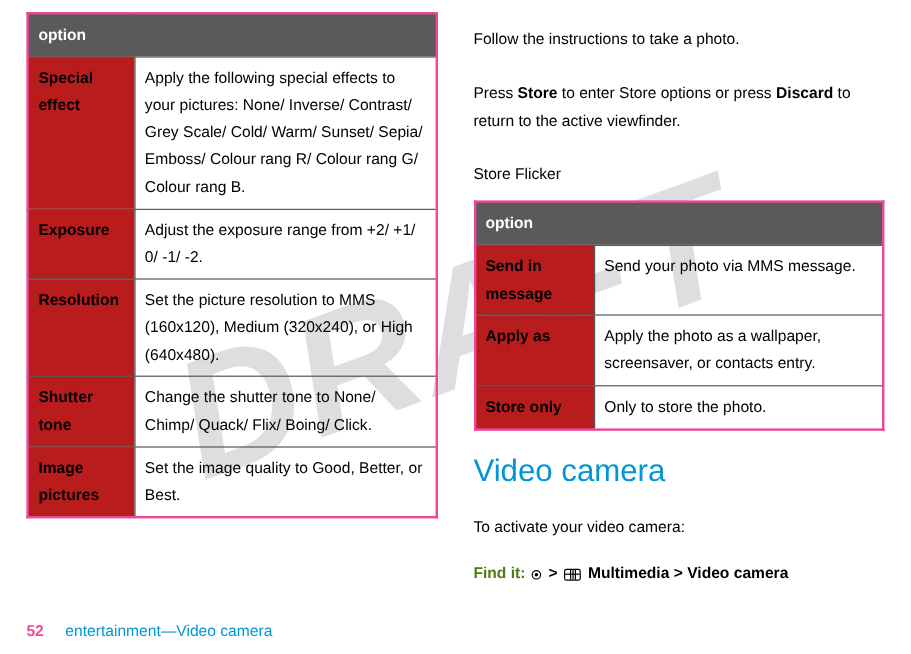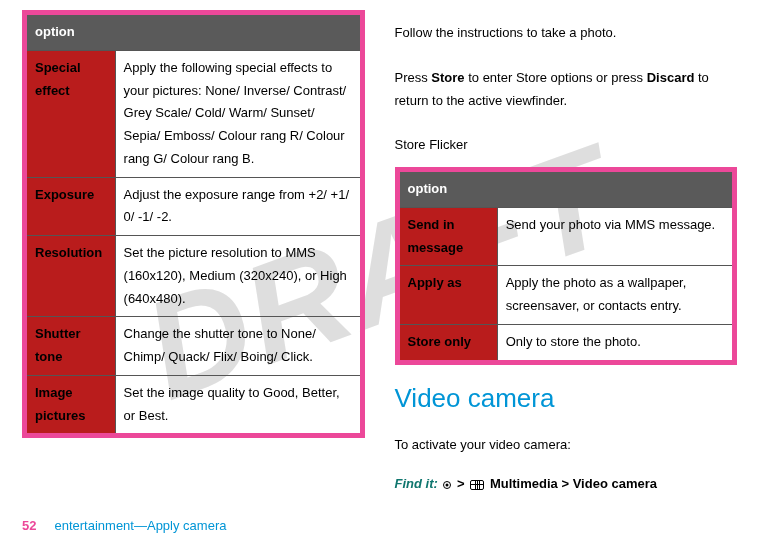--- a/index.html
+++ b/index.html
@@ -43,21 +43,21 @@
     flex: 1;
   }
   .col {
     flex: 1;
     display: flex;
     flex-direction: column;
   }
   table {
     width: 100%;
     border-collapse: collapse;
-    border: 5px solid #ec4899;
+    border: 2px solid #ec4899;
     padding-left: 42px;
   }
   th, td {
     border: 1px solid #555;
     padding: 6px 8px;
     vertical-align: top;
     line-height: 1.75;
     text-align: left;
   }
   .th-dark {
@@ -71,21 +71,21 @@
   }
   .cond { font-family: 'Arial Narrow', Arial, sans-serif; font-stretch: condensed; font-weight: bold; }
   .body-text { line-height: 1.75; margin: 12px 0 10px 0; }
   .section-heading {
     color: #0095d6;
     font-size: 26px;
     font-weight: normal;
     margin: 18px 0 8px 0;
   }
   .findit { margin: 6px 0 0 0; line-height: 1.8; }
-  .findit-label { color: #0f766e; font-weight: bold; font-style: italic; }
+  .findit-label { color: #4d7c0f; font-weight: bold; }
   .gt { font-weight: bold; }
   .icon-dot {
     display: inline-block;
     width: 8px; height: 8px;
     border: 1.5px solid #000;
     border-radius: 50%;
     position: relative;
     vertical-align: middle;
     margin: 0 2px;
   }
@@ -197,15 +197,15 @@
         <span class="cond">Multimedia</span>
         <span class="gt"> &gt; </span>
         <span class="cond">Video camera</span>
       </p>
     </div>
 
   </div>
 
   <div class="footer">
     <span class="page-num">52</span>
-    <span class="footer-text">entertainment—Apply camera</span>
+    <span class="footer-text">entertainment—Video camera</span>
   </div>
 </div>
 
 </body></html>

